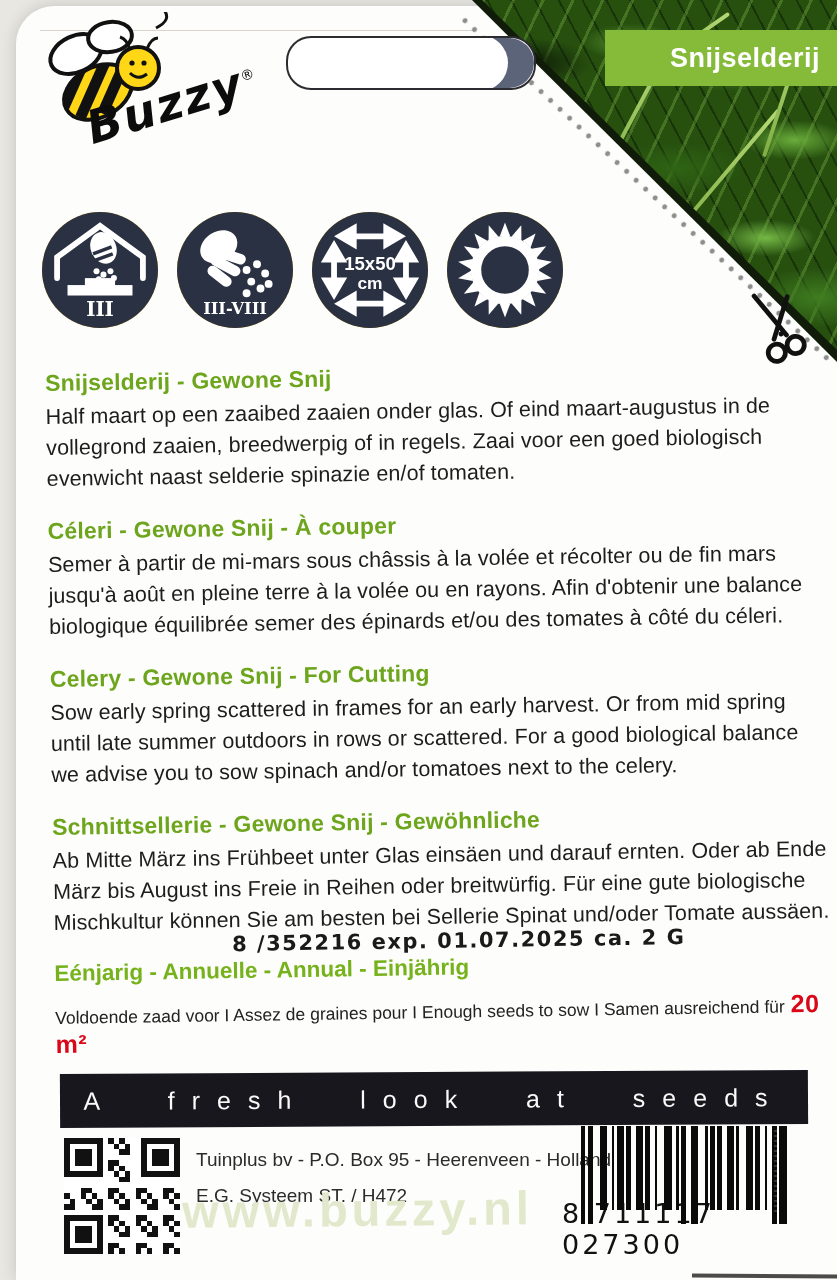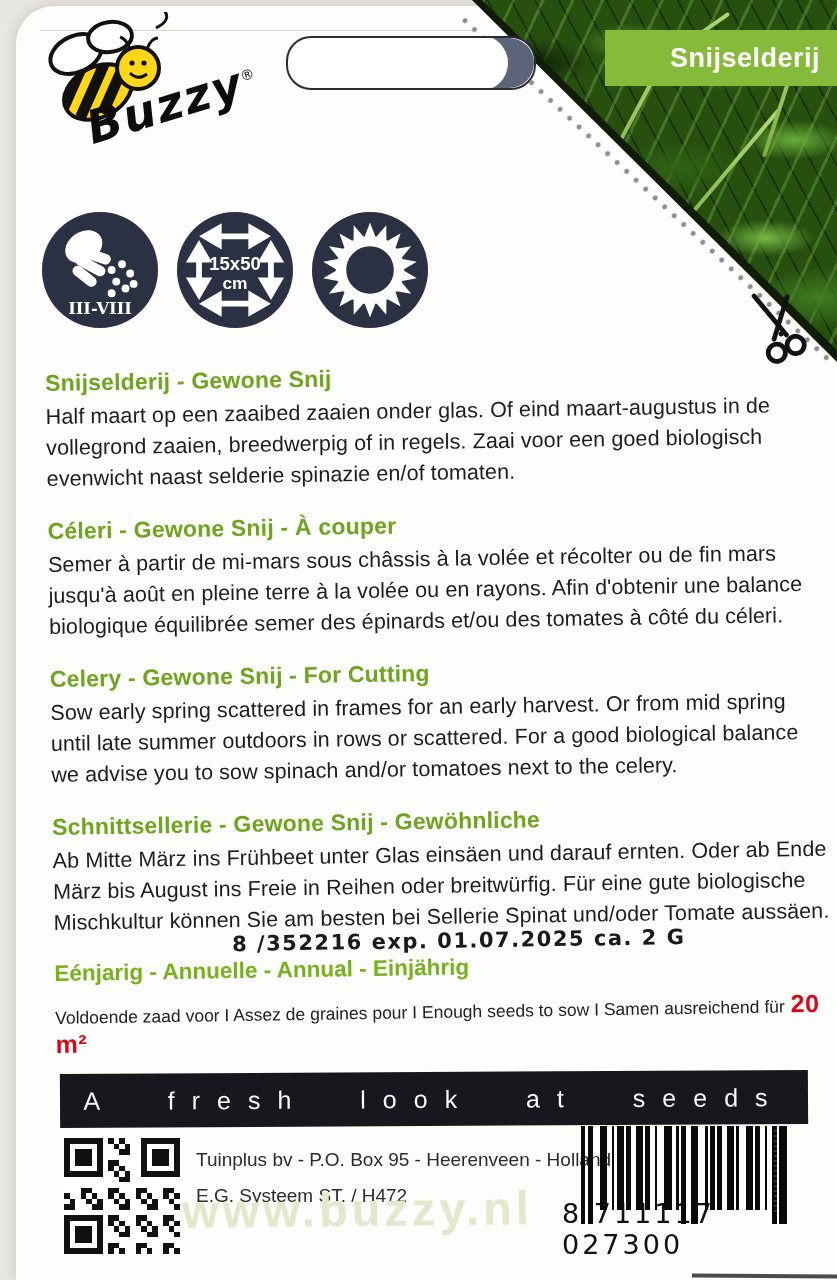--- a/index.html
+++ b/index.html
@@ -32,21 +32,21 @@
   .hang-slot .shadow{position:absolute;right:0;top:0;width:62%;height:100%;border-radius:25px;background:#5b6478;}
   .hang-slot .cover{position:absolute;right:26px;top:-6%;width:66%;height:112%;border-radius:28px;background:#fff;}
 
   
   .logo{position:absolute;left:26px;top:12px;width:230px;height:160px;}
   .logo-word{position:absolute;left:58px;top:64px;transform:rotate(-17deg);font-family:"DejaVu Sans",sans-serif;font-style:italic;font-weight:bold;font-size:46px;color:#0c0c0c;letter-spacing:2px;}
   .logo-word sup{font-size:14px;font-weight:normal;}
 
   
   .icons{position:absolute;left:42px;top:212px;display:flex;gap:19px;}
-  .picto{width:116px;height:116px;border-radius:50%;background:#f0abfc;display:flex;align-items:flex-end;justify-content:center;}
+  .picto{width:116px;height:116px;border-radius:50%;background:#eab308;display:flex;align-items:flex-end;justify-content:center;}
   .picto svg{width:116px;height:116px;}
   .scissors{position:absolute;left:738px;top:284px;width:86px;height:86px;}
 
   
   .copy{position:absolute;left:45px;top:370px;width:776px;transform:rotate(-0.9deg);transform-origin:0 0;}
   .section{margin-bottom:23px;}
   .section h2{margin:0 0 5px 0;font-size:23px;font-weight:bold;color:#6da51d;letter-spacing:.2px;}
   .section p{margin:0;font-size:21.5px;line-height:31px;color:#1d1d1d;letter-spacing:.1px;}
   .batch{margin:-4px 0 2px 178px;font-size:21px;font-weight:bold;color:#1a1a1a;letter-spacing:1.5px;font-family:"DejaVu Sans",sans-serif;}
   .annual{font-size:22.5px;font-weight:bold;color:#76b21c;margin:2px 0 14px 0;}
@@ -115,20 +115,39 @@
       <circle cx="112" cy="56" r="21" fill="#ffd716" stroke="#111" stroke-width="4"></circle>
       <path d="M104 38 q-3 -11 -10 -13 M121 37 q4 -11 11 -11" fill="none" stroke="#111" stroke-width="3"></path>
       <circle cx="106" cy="51" r="2.6" fill="#111"></circle>
         <circle cx="118" cy="51" r="2.6" fill="#111"></circle>
       <path d="M104 61 q8 8 17 1" fill="none" stroke="#111" stroke-width="3"></path>
     </svg>
     <div class="logo-word"><span>Buzzy</span><sup>®</sup></div>
   </div>
 
   <div class="icons">
+    <div class="picto">
+      <svg viewBox="0 0 100 100">
+        <circle cx="50" cy="50" r="50" fill="#2a3142"></circle>
+        <path d="M13 57 V39 L50 12 L87 39 V57" fill="none" stroke="#fff" stroke-width="5" stroke-linecap="round"></path>
+        <ellipse cx="53" cy="31" rx="11" ry="14" transform="rotate(-22 53 31)" fill="#fff"></ellipse>
+        <path d="M44 36 l16 -6 M45 42 l16 -6" stroke="#2a3142" stroke-width="3"></path>
+        <g fill="#fff">
+            <circle cx="47" cy="51" r="2.6"></circle>
+            <circle cx="53" cy="54" r="2.6"></circle>
+            <circle cx="59" cy="51" r="2.6"></circle>
+            <circle cx="49" cy="58" r="2.6"></circle>
+            <circle cx="56" cy="60" r="2.6"></circle>
+            <circle cx="62" cy="57" r="2.6"></circle>
+          </g>
+        <rect x="22" y="63" width="56" height="9" fill="#fff"></rect>
+          <rect x="37" y="57" width="26" height="7" fill="#fff"></rect>
+        <text x="50" y="90" text-anchor="middle" fill="#fff" font-family="DejaVu Serif,serif" font-weight="bold" font-size="17">III</text>
+      </svg>
+    </div>
     <div class="picto">
       <svg viewBox="0 0 100 100">
         <circle cx="50" cy="50" r="50" fill="#2a3142"></circle>
         <ellipse cx="36" cy="30" rx="17" ry="13" transform="rotate(-32 36 30)" fill="#fff"></ellipse>
         <rect x="30" y="33" width="30" height="9" rx="4.5" transform="rotate(18 45 37)" fill="#fff"></rect>
         <rect x="28" y="42" width="28" height="9" rx="4.5" transform="rotate(28 42 46)" fill="#fff"></rect>
         <rect x="25" y="51" width="24" height="9" rx="4.5" transform="rotate(38 37 55)" fill="#fff"></rect>
         <g fill="#fff">
             <circle cx="60" cy="50" r="3.4"></circle>
             <circle cx="69" cy="45" r="3.4"></circle>

